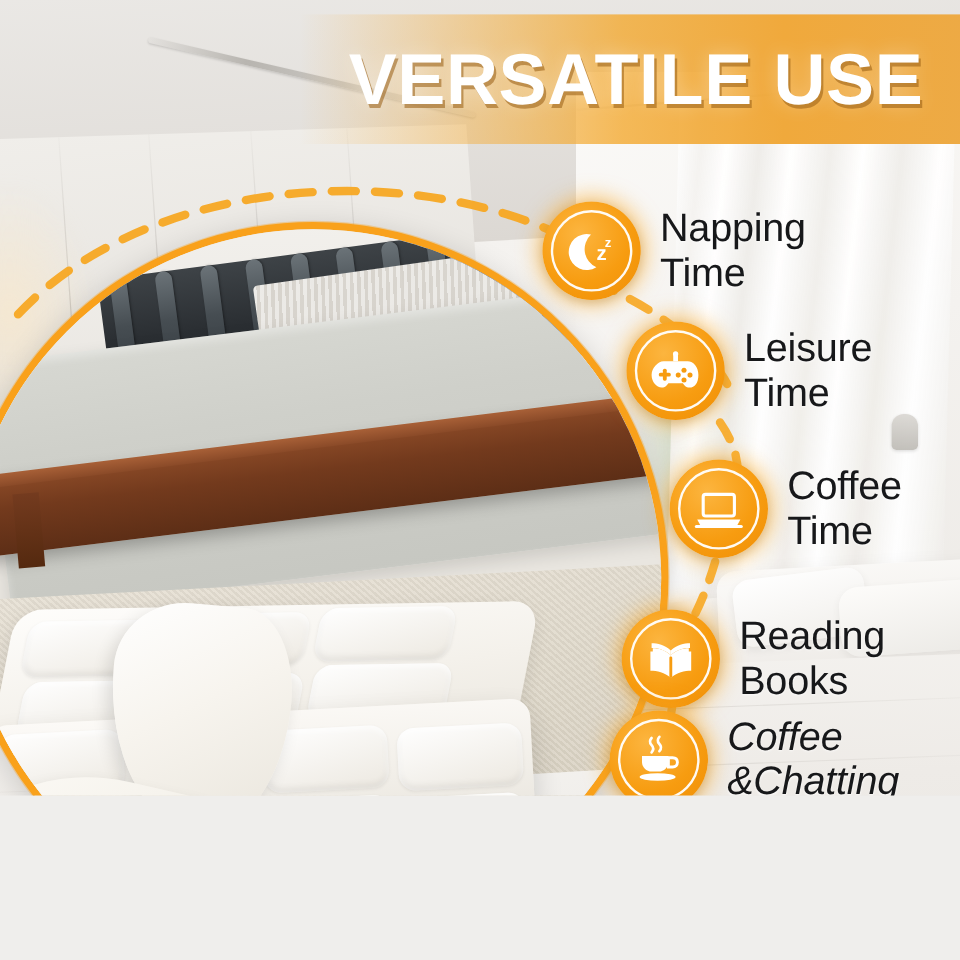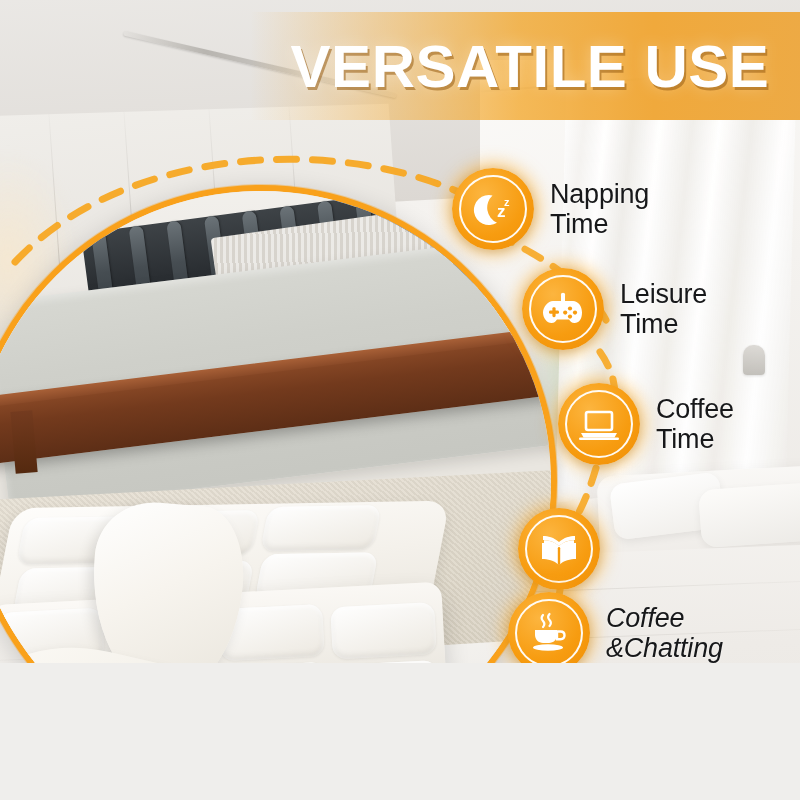--- a/index.html
+++ b/index.html
@@ -186,21 +186,21 @@
 
   
   .feature{position:absolute;display:flex;align-items:center;}
   .badge{position:relative;width:82px;height:82px;border-radius:50%;
     background:radial-gradient(circle at 38% 32%,#fcb53f 0%,#f79c10 55%,#ef8e06 100%);
     box-shadow:0 0 16px 5px rgba(250,170,40,.55),0 2px 8px rgba(0,0,0,.18);
     display:flex;align-items:center;justify-content:center;flex:0 0 auto;}
   .badge::after{content:"";position:absolute;inset:7px;border-radius:50%;
     border:2.5px solid rgba(255,255,255,.95);}
   .badge svg{position:relative;z-index:2;}
-  .feat-label{margin-left:16px;color:#17181a;font-size:27px;line-height:1.12;
+  .feat-label{margin-left:16px;color:#17181a;font-size:33px;line-height:1.12;
     white-space:pre-line;letter-spacing:-.2px;
     text-shadow:0 1px 2px rgba(255,255,255,.7);}
 
   .f-nap{left:452px;top:168px;}
   .f-leisure{left:522px;top:268px;}
   .f-office{left:558px;top:383px;}
   .f-reading{left:518px;top:508px;}
   .f-coffee{left:508px;top:592px;font-style:italic;}
 </style>
 </head>
@@ -358,20 +358,22 @@
       <svg width="48" height="42" viewBox="0 0 48 42">
         <path d="M24 14c-5-4.5-11-6-16-6v4c5 0 11 1.5 16 6z" fill="#fff"></path>
         <path d="M24 14c5-4.5 11-6 16-6v4c-5 0-11 1.5-16 6z" fill="#fff"></path>
         <path d="M24 18c-4.6-4.2-10.2-5.8-15-5.8v4c4.8 0 10.4 1.6 15 5.8z" fill="#fff"></path>
         <path d="M24 18c4.6-4.2 10.2-5.8 15-5.8v4c-4.8 0-10.4 1.6-15 5.8z" fill="#fff"></path>
         <path d="M24 21c-5-4.6-11.5-6-17-6v16c5.5 0 12 1.4 17 6z" fill="#fff"></path>
         <path d="M24 21c5-4.6 11.5-6 17-6v16c-5.5 0-12 1.4-17 6z" fill="#fff"></path>
         <rect x="22.8" y="19" width="2.4" height="18" rx="1.2" fill="#f79c10"></rect>
       </svg>
     </div>
+    <div class="feat-label">Reading
+Books</div>
   </div>
 
   <div class="feature f-coffee">
     <div class="badge">
       <svg width="48" height="44" viewBox="0 0 48 44">
         <path d="M18 4c-2 2.2-2 3.8 0 6s2 3.8 0 6" fill="none" stroke="#fff" stroke-width="2.2" stroke-linecap="round"></path>
         <path d="M24.5 3c-2 2.2-2 3.8 0 6s2 3.8 0 6" fill="none" stroke="#fff" stroke-width="2.2" stroke-linecap="round"></path>
         <path d="M10 19h22v5c0 4.4-3.6 8-8 8h-6c-4.4 0-8-3.6-8-8z" fill="#fff"></path>
         <path d="M32 20.5h3.5c2.5 0 4 1.6 4 3.8s-1.5 3.9-4 3.9H32z" fill="none" stroke="#fff" stroke-width="2.4"></path>
         <ellipse cx="23" cy="36.5" rx="15" ry="3.2" fill="#fff"></ellipse>

